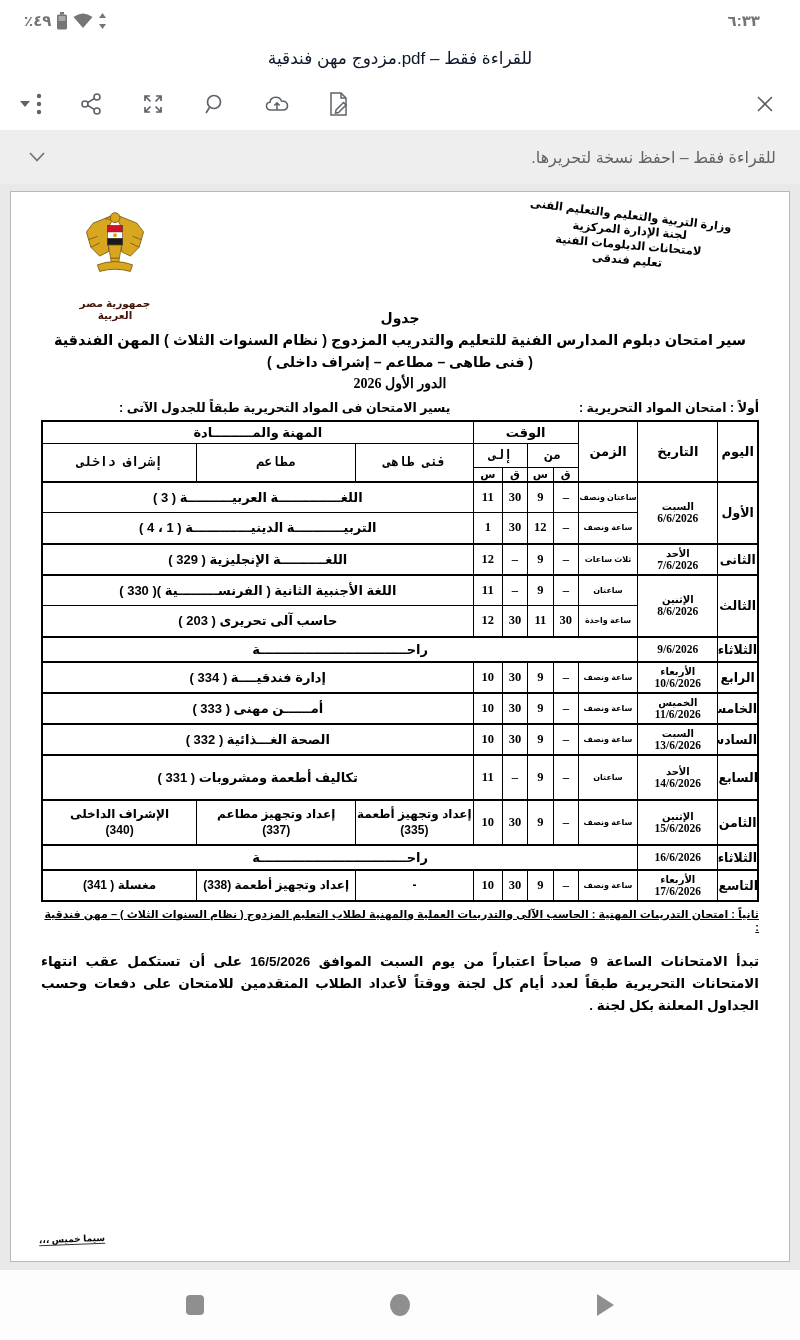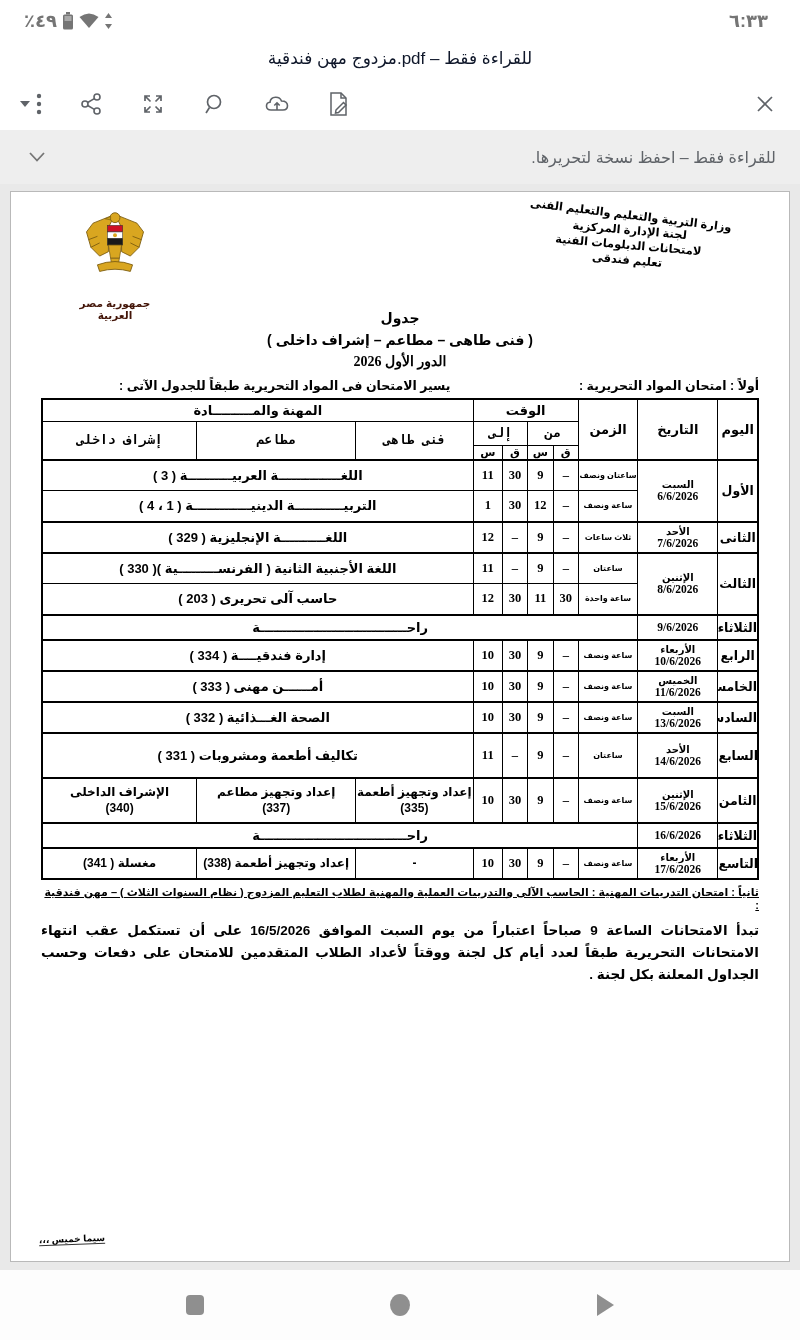--- a/index.html
+++ b/index.html
@@ -1,21 +1,21 @@
 <!DOCTYPE html>
 <html lang="ar"><head>
 <meta charset="utf-8">
 <style>
   * { margin:0; padding:0; box-sizing:border-box; }
   html,body { background:#fff; }
   body { font-family:"Liberation Sans","DejaVu Sans",sans-serif; width:800px; height:1340px; overflow:hidden; }
   .screen { position:relative; width:800px; height:1340px; background:#fff; }
 
   
-  .status-bar { height:36px; display:flex; justify-content:space-between; align-items:center; padding:6px 32px 0 24px; color:#757575; font-size:18px; font-weight:bold; }
+  .status-bar { height:36px; display:flex; justify-content:space-between; align-items:center; padding:6px 40px 0 24px; color:#757575; font-size:15px; font-weight:bold; }
   .status-left { display:flex; align-items:center; gap:5px; }
   .status-left svg { display:block; }
 
   
   .app-title { text-align:center; color:#0f172a; font-size:17px; padding-top:12px; height:42px; }
 
   
   .toolbar { height:52px; display:flex; align-items:center; padding:0 18px; color:#5f6368; }
   .tb-icon { display:flex; align-items:center; justify-content:center; width:34px; height:34px; cursor:pointer; }
   .tb-icon svg { display:block; }
@@ -64,21 +64,21 @@
   .date-top { font-size:10px; }
   .date-num { font-size:11.5px; font-family:"Liberation Serif",serif; }
   td.zaman-cell { font-size:8px; font-weight:bold; }
   td.time-cell { font-weight:bold; font-size:12.5px; font-family:"Liberation Serif",serif; }
   td.subject-cell { font-weight:bold; font-size:13px; }
   td.prof-cell { font-weight:bold; font-size:12px; line-height:16px; }
   td.rest-cell { font-weight:bold; font-size:13px; letter-spacing:1px; }
 
   
   .secondly { font-weight:bold; font-size:11px; margin-top:6px; text-decoration:underline; }
-  .closing-note { font-weight:bold; font-size:13.5px; line-height:22px; margin-top:9px; text-align:justify; }
+  .closing-note { font-weight:bold; font-size:13.5px; line-height:22px; margin-top:18px; text-align:justify; }
   .signature { position:absolute; bottom:16px; right:auto; left:28px; font-size:9px; font-weight:bold; border-bottom:1px solid #333; transform:rotate(-2deg); direction:rtl; }
 
   
   .nav-bar { position:absolute; left:0; right:0; bottom:0; height:70px; background:#fdfdfd; display:flex; align-items:center; justify-content:center; gap:165px; }
   .nav-btn { width:40px; height:40px; display:flex; align-items:center; justify-content:center; cursor:pointer; }
 </style>
 </head>
 <body>
 
 <div class="screen">
@@ -188,20 +188,21 @@
             <path d="M24 32 L36 32 L34 44 L26 44 Z" fill="#d9a620" stroke="#7a5c10" stroke-width="0.7"></path>
             <path d="M26 44 L34 44 L33 50 L27 50 Z" fill="#d9a620" stroke="#7a5c10" stroke-width="0.7"></path>
             <path d="M14 50 Q30 44 46 50 L44 56 Q30 52 16 56 Z" fill="#d9a620" stroke="#7a5c10" stroke-width="0.8"></path>
           </svg>
           <div class="emblem-caption">جمهورية مصر العربية</div>
         </div>
       </div>
 
       <div class="doc-titles">
         <div class="t0">جدول</div>
+        <div class="t1">سير امتحان دبلوم المدارس الفنية للتعليم والتدريب المزدوج ( نظام السنوات الثلاث ) المهن الفندقية</div>
         <div class="t2">( فنى طاهى – مطاعم – إشراف داخلى )</div>
         <div class="t3">الدور الأول 2026</div>
       </div>
 
       <div class="intro-row">
         <span>أولاً : امتحان المواد التحريرية :</span>
         <span>يسير الامتحان فى المواد التحريرية طبقاً للجدول الآتى :</span>
       </div>
 
       <table class="exam">

